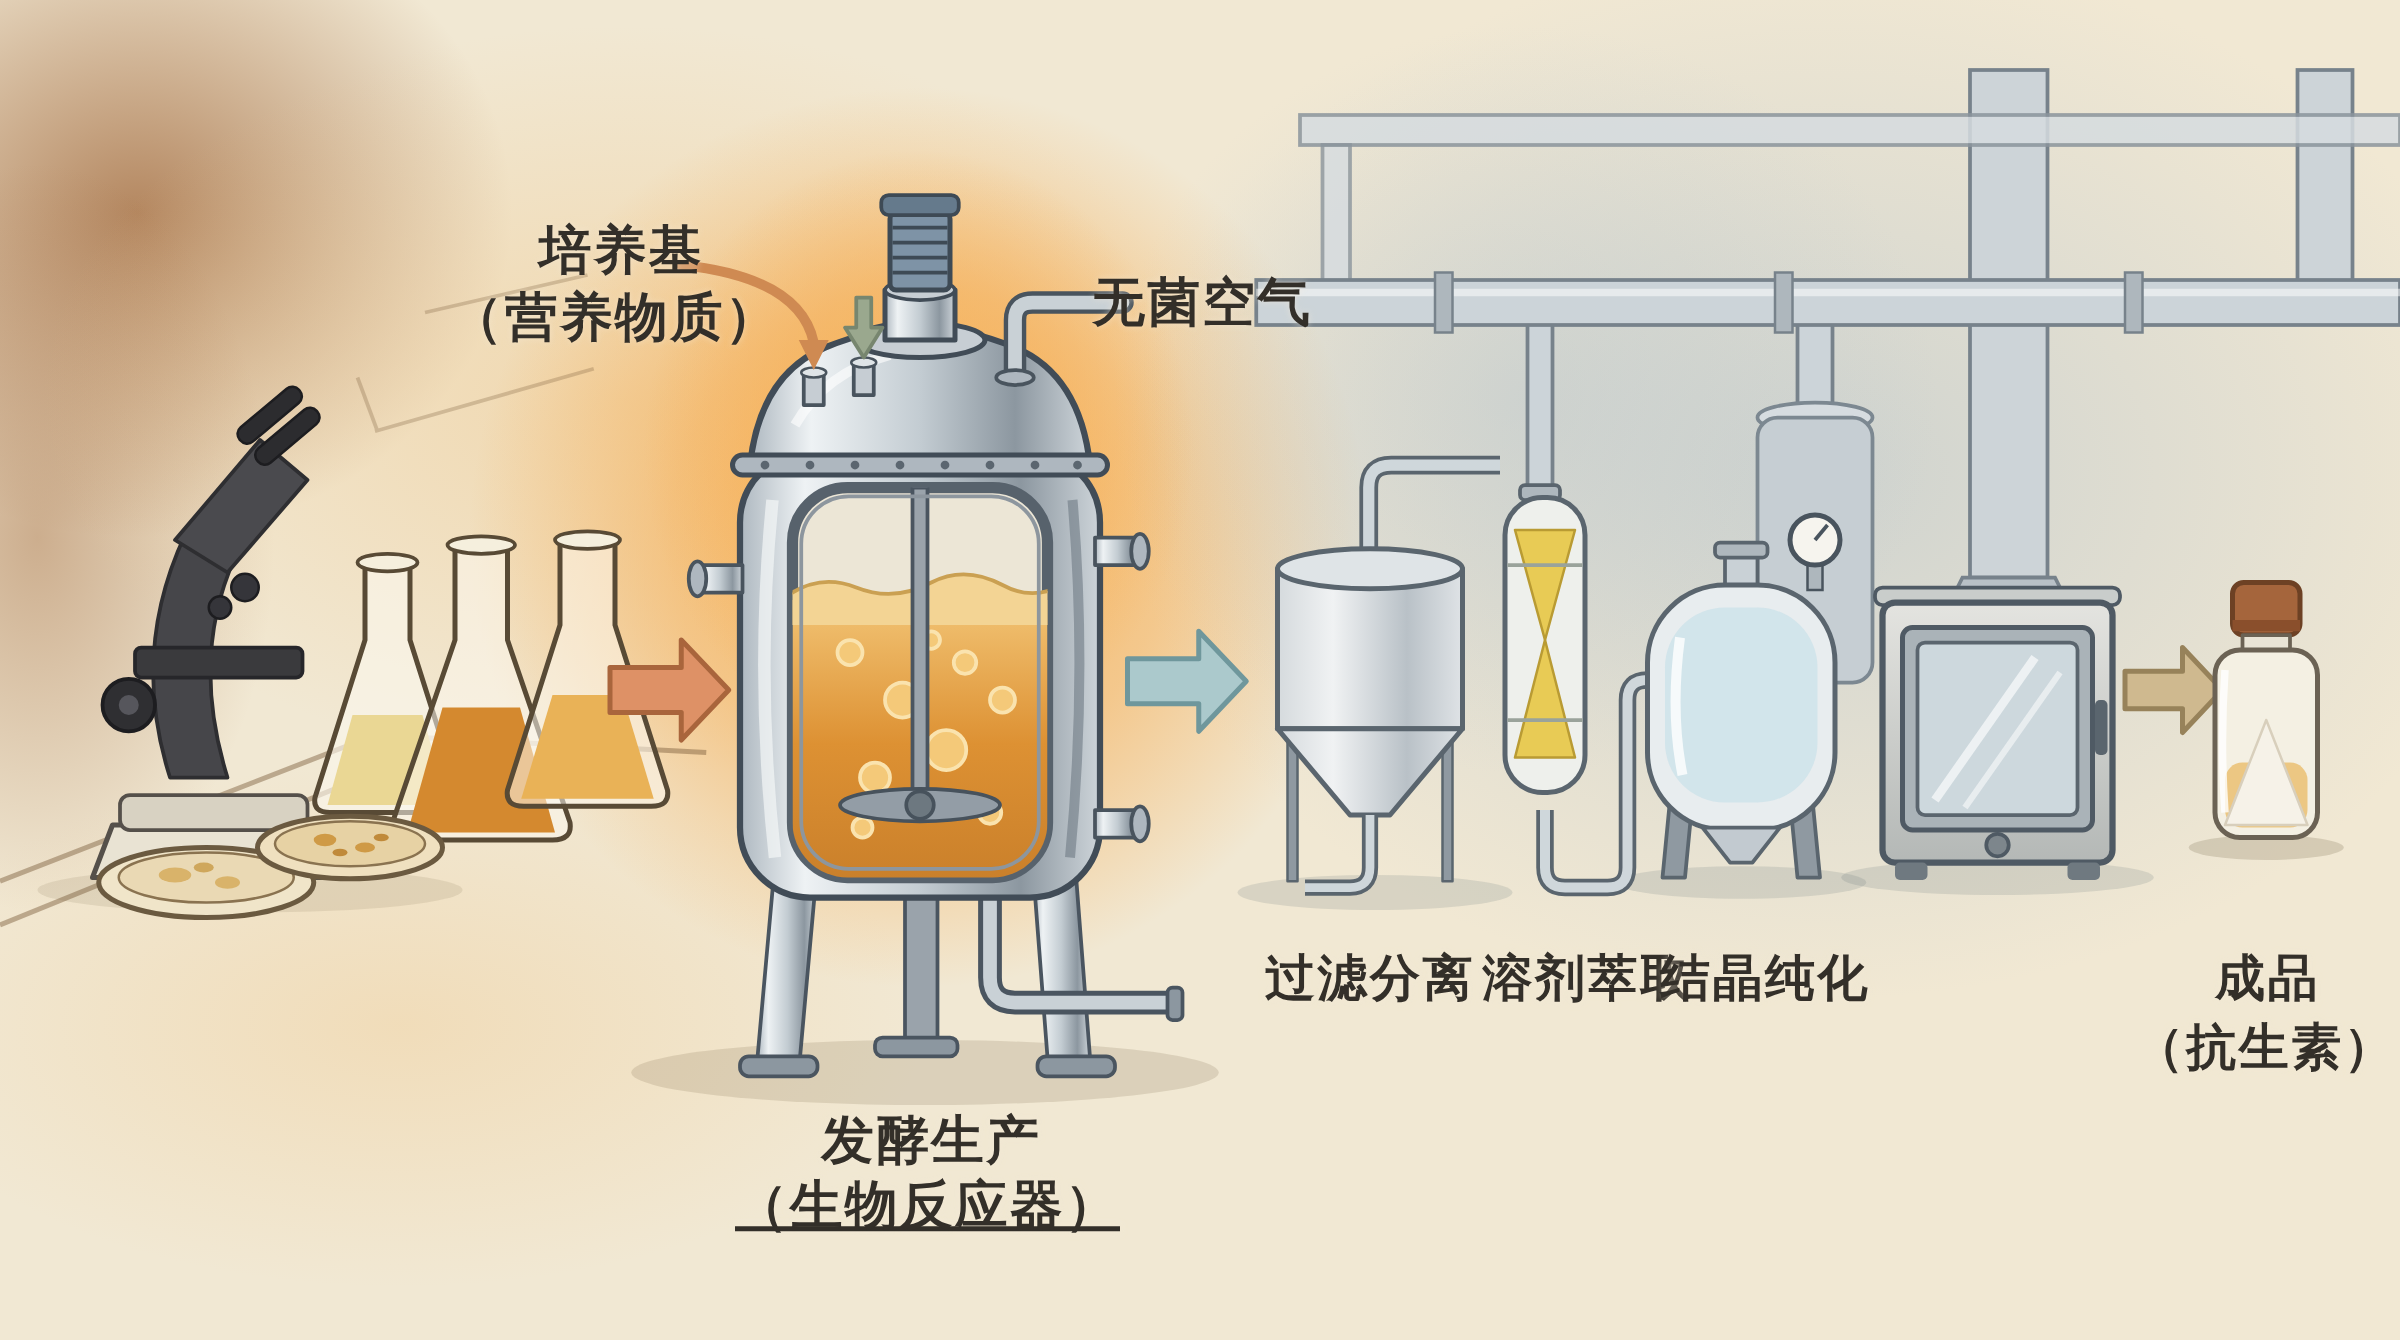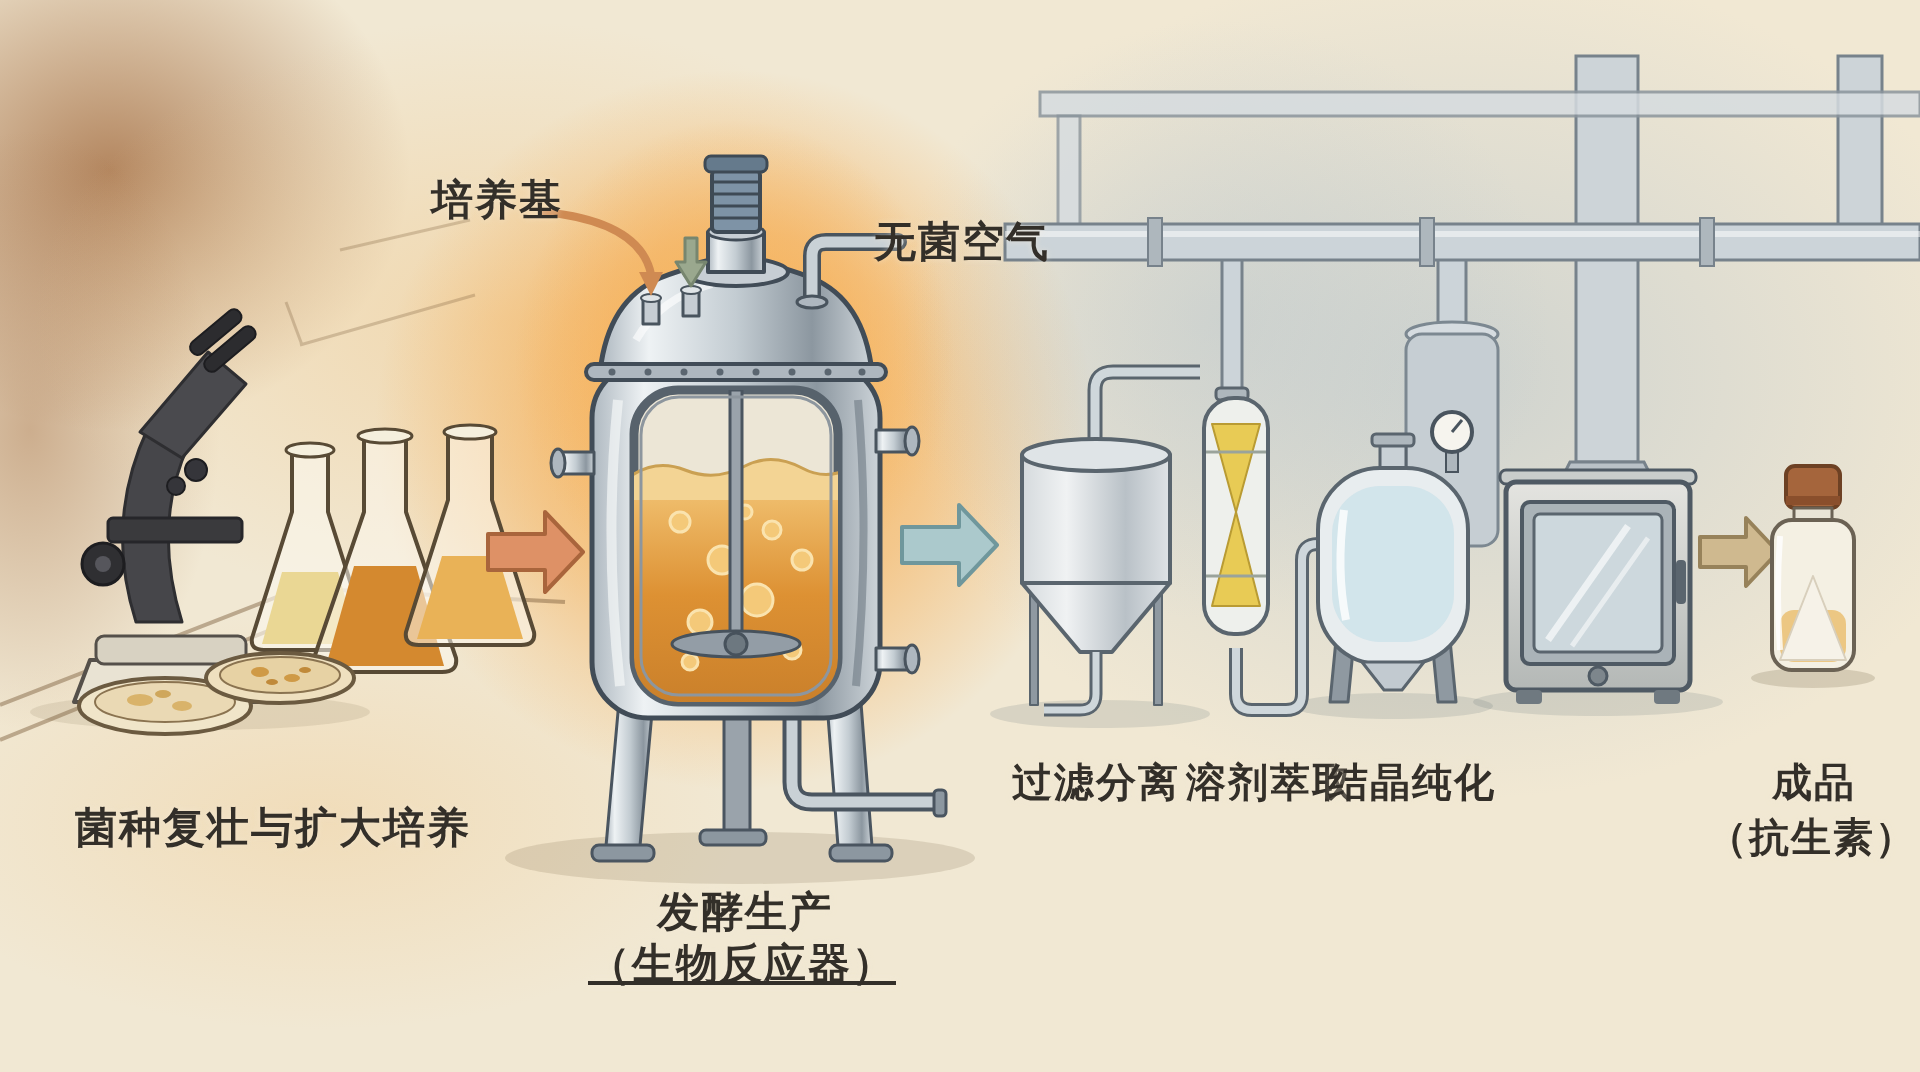--- a/index.html
+++ b/index.html
@@ -338,23 +338,23 @@
     <rect x="1786" y="496" width="54" height="9" fill="#8a4f2c"></rect>
     <rect x="1794" y="508" width="38" height="14" fill="#e9e4d6" stroke="#6b6254" stroke-width="3"></rect>
     <rect x="1772" y="520" width="82" height="150" rx="20" fill="#f4f0e3" stroke="#6b6254" stroke-width="4"></rect>
     <rect x="1780" y="610" width="66" height="52" rx="14" fill="#ecc783"></rect>
     <polygon points="1780,660 1846,660 1813,576" fill="#f6f2e8" stroke="#d8cfbc" stroke-width="2"></polygon>
     <path d="M 1780 536 Q 1776 594 1780 650" stroke="#ffffff" stroke-width="6" opacity="0.8" fill="none"></path>
   </g>
 </svg>
 
   <div class="label" style="left:497px; top:172px;">培养基</div>
+  <div class="label" style="left:492px; top:226px;">（营养物质）</div>
   <div class="label" style="left:962px; top:214px;">无菌空气</div>
 
-  <div class="label left" style="left:75px; top:800px;">菌种复壮与扩大培养</div>
 
   <div class="label" style="left:745px; top:884px;">发酵生产</div>
   <div class="label" style="left:742px; top:936px;text-decoration:underline;">（生物反应器）</div>
 
   <div class="label small" style="left:1096px; top:755px;">过滤分离</div>
   <div class="label small" style="left:1270px; top:755px;">溶剂萃取</div>
   <div class="label small" style="left:1412px; top:755px;">结晶纯化</div>
 
   <div class="label small" style="left:1814px; top:755px;">成品</div>
   <div class="label small" style="left:1812px; top:810px;">（抗生素）</div>

